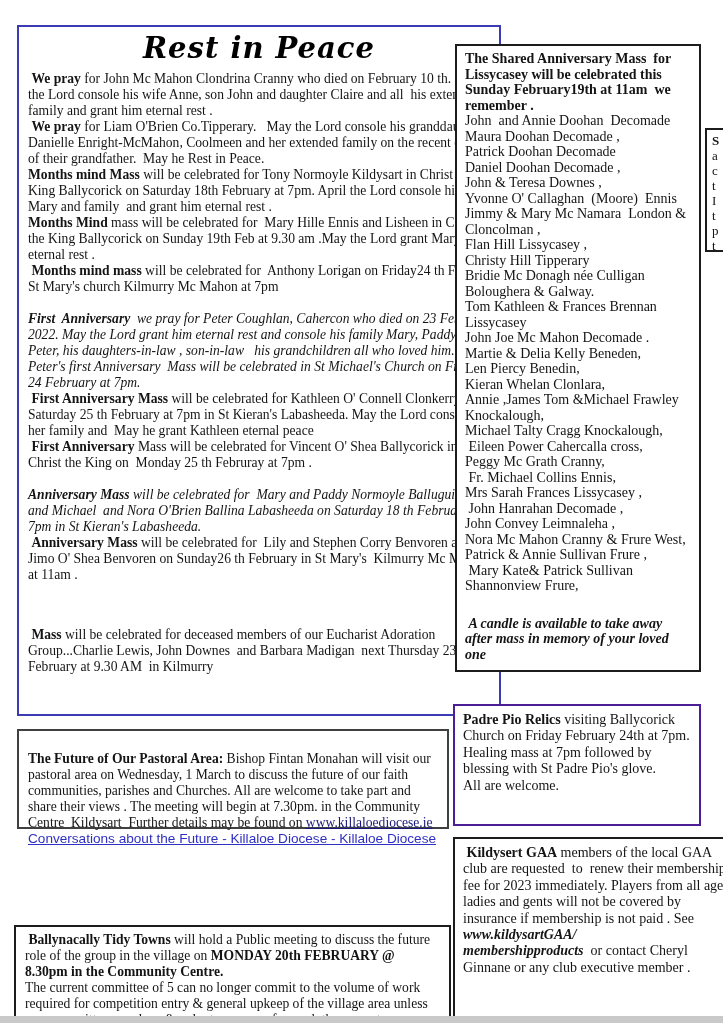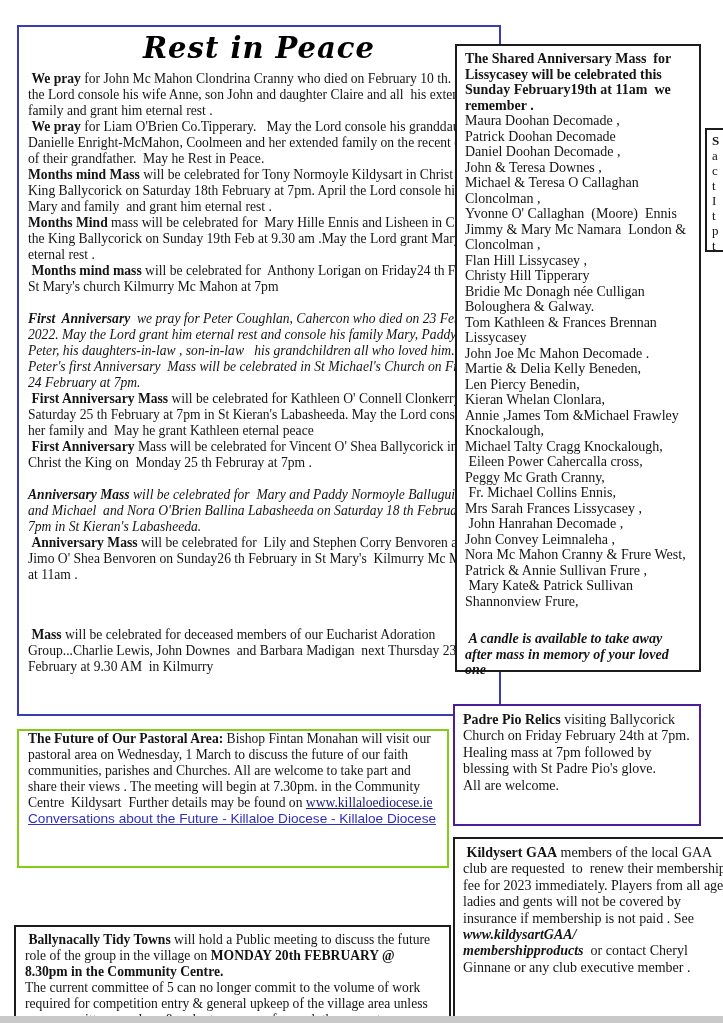--- a/index.html
+++ b/index.html
@@ -4,21 +4,21 @@
 <style>
   html,body{margin:0;padding:0;background:#ffffff;}
   #page{
     position:relative;width:723px;height:1023px;background:#ffffff;
     overflow:hidden;font-family:"Liberation Serif", serif;color:#141414;
   }
   .box{position:absolute;background:#ffffff;box-sizing:border-box;}
   .box-rip{left:17px;top:25px;width:484px;height:691px;border:2px solid #3b3bb4;padding:4px 9px 6px 9px;}
   .box-shared{left:455px;top:20px;width:246px;height:628px;border:2px solid #1c1c1c;padding:5px 8px;margin-top:24px;}
   .box-cutoff{left:705px;top:128px;width:30px;height:124px;border:2px solid #1c1c1c;padding:3px 0 0 5px;}
-  .box-pastoral{left:17px;top:729px;width:432px;height:139px;border:2px solid #84cc16;padding:0 9px;}
+  .box-pastoral{left:17px;top:729px;width:432px;height:100px;border:2px solid #404040;padding:20px 9px;}
   .box-tidy{left:14px;top:925px;width:437px;height:138px;border:2px solid #1c1c1c;padding:5px 9px;}
   .box-padre{left:453px;top:704px;width:248px;height:122px;border:2px solid #4c1d95;padding:6px 8px;}
   .box-gaa{left:453px;top:837px;width:289px;height:184px;border:2px solid #1c1c1c;padding:6px 8px;}
   .bottom-strip{position:absolute;left:0;top:1016px;width:723px;height:7px;background:#c9c9c9;}
 
   .rip-title{
     text-align:center;font-family:"DejaVu Serif", serif;font-weight:bold;font-style:italic;
     font-size:29px;letter-spacing:1px;margin:0 0 6px 0;color:#000;
   }
   .rip-body{font-size:13.6px;line-height:16px;}
@@ -62,25 +62,25 @@
         <div class="para"><span class="b"> First Anniversary</span><span> Mass will be celebrated for Vincent O' Shea Ballycorick in Christ the King on  Monday 25 th Februray at 7pm .</span></div>
         <div class="para gap"><span class="b">Anniversary Mass</span><span> will be celebrated for  Mary and Paddy Normoyle Balluguiry   and Michael  and Nora O'Brien Ballina Labasheeda on Saturday 18 th February at 7pm in St Kieran's Labasheeda.</span></div>
         <div class="para"><span class="b"> Anniversary Mass</span><span> will be celebrated for  Lily and Stephen Corry Benvoren and Jimo O' Shea Benvoren on Sunday26 th February in St Mary's  Kilmurry Mc Mahon at 11am .</span></div>
         <div class="para biggap"><span class="b"> Mass</span><span> will be celebrated for deceased members of our Eucharist Adoration Group...Charlie Lewis, John Downes  and Barbara Madigan  next Thursday 23rd February at 9.30 AM  in Kilmurry</span></div>
       </div>
   </div>
 
   <div class="box box-shared shared-body">
     <div class="shared-header">The Shared Anniversary Mass  for Lissycasey will be celebrated this Sunday February19th at 11am  we remember .</div>
     <div class="names">
+        <div class="line">John  and Annie Doohan  Decomade</div>
         <div class="line">Maura Doohan Decomade ,</div>
         <div class="line">Patrick Doohan Decomade</div>
         <div class="line">Daniel Doohan Decomade ,</div>
         <div class="line">John &amp; Teresa Downes ,</div>
-        <div class="line">Michael &amp; Teresa O Callaghan Cloncolman ,</div>
         <div class="line">Yvonne O' Callaghan  (Moore)  Ennis</div>
         <div class="line">Jimmy &amp; Mary Mc Namara  London &amp; Cloncolman ,</div>
         <div class="line">Flan Hill Lissycasey ,</div>
         <div class="line">Christy Hill Tipperary</div>
         <div class="line">Bridie Mc Donagh née Culligan Boloughera &amp; Galway.</div>
         <div class="line">Tom Kathleen &amp; Frances Brennan Lissycasey</div>
         <div class="line">John Joe Mc Mahon Decomade .</div>
         <div class="line">Martie &amp; Delia Kelly Beneden,</div>
         <div class="line">Len Piercy Benedin,</div>
         <div class="line">Kieran Whelan Clonlara,</div>

